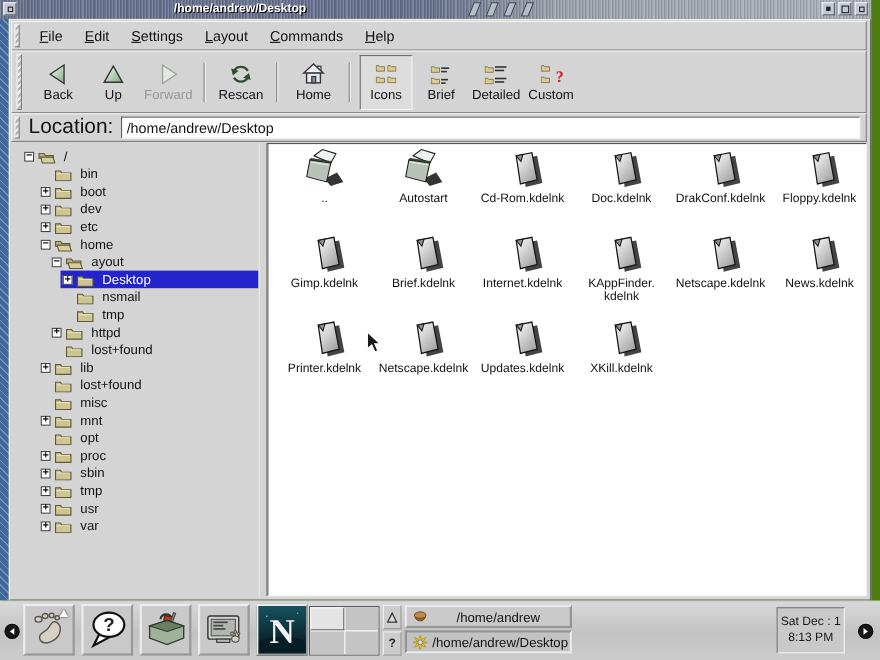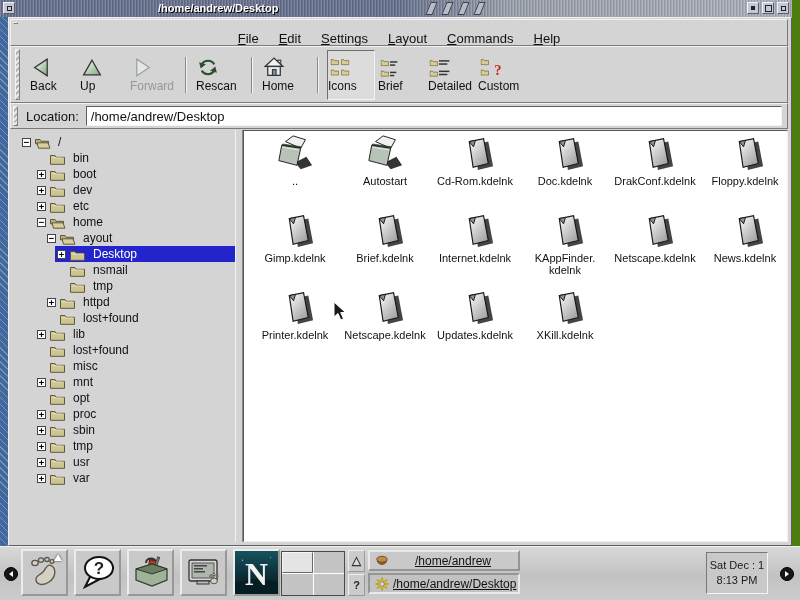--- a/index.html
+++ b/index.html
@@ -21,36 +21,36 @@
   .wbtn{position:absolute;top:2px;width:12px;height:12px;z-index:3;background:#c3c8d2;
     border:1px solid;border-color:#eef1f6 #5a5f6a #5a5f6a #eef1f6;display:flex;align-items:center;justify-content:center;}
   .g-sq-s{width:4px;height:4px;background:#222;}
   .g-sq{width:7px;height:7px;border:1px solid #222;}
   .g-sq2{width:5px;height:5px;border:1px solid #222;}
   .win-body{margin-left:8px;width:784px;height:529px;background:#d4d4d4;
     border:1px solid;border-color:#f0f0f0 #5e5e5e #5e5e5e #f0f0f0;padding:1px 3px 5px 1px;}
   
   .bar{display:flex;align-items:center;background:#d4d4d4;
     border:1px solid;border-color:#f2f2f2 #7a7a7a #7a7a7a #f2f2f2;}
-  .menubar{height:27px;flex-direction:column;}
+  .menubar{height:27px;}
   .toolbar{height:57px;padding-left:2px;}
   .locationbar{height:26px;padding-right:2px;}
   .grip{width:5px;align-self:stretch;margin:2px 8px 2px 2px;flex:none;
     border:1px solid;border-color:#f2f2f2 #808080 #808080 #f2f2f2;
     background:repeating-linear-gradient(135deg,#e9e9e9 0 2px,#b5b5b5 2px 4px);}
   .menu-item{padding:5px 10px;font-size:13px;white-space:nowrap;}
   .accel{text-decoration:underline;}
-  .tbtn{width:48px;height:50px;display:flex;flex-direction:column;justify-content:center;
+  .tbtn{width:48px;height:50px;display:flex;flex-direction:column;align-items:center;justify-content:center;
     gap:1px;margin:1px 1px;border:1px solid transparent;}
   .tbtn.pressed{border-color:#6e6e6e #f4f4f4 #f4f4f4 #6e6e6e;background:#dcdcdc;}
   .tbtn.disabled .tlabel{color:#989898;}
   .ticon{width:24px;height:23px;flex:none;}
   .tlabel{font-size:12px;line-height:13px;}
   .tsep{width:2px;height:36px;border-left:1px solid #8a8a8a;border-right:1px solid #f4f4f4;margin:0 7px;}
-  .loclabel{font-size:13px;margin-right:7px;white-space:nowrap;}
+  .loclabel{font-size:19px;margin-right:7px;white-space:nowrap;}
   .locinput{flex:1;height:20px;margin-right:3px;background:#fff;color:#111;
     border:1px solid;border-color:#5e5e5e #f4f4f4 #f4f4f4 #5e5e5e;
     font-family:"Liberation Sans",sans-serif;font-size:13px;padding:0 4px;outline:none;}
   
   .main{display:flex;height:412px;margin-top:1px;}
   .tree{width:225px;flex:none;padding-top:4px;overflow:hidden;font-size:12px;background:#d4d4d4;position:relative;}
   .splitter{width:8px;flex:none;background:#d4d4d4;border-left:1px solid #f2f2f2;border-right:1px solid #8a8a8a;}
   .iconview{flex:1;background:#fff;border:1px solid;border-color:#555 #f2f2f2 #f2f2f2 #555;
     position:relative;padding:3px 0 0 6px;overflow:hidden;}
   
@@ -90,21 +90,21 @@
     background:#ffffff;display:grid;grid-template-columns:1fr 1fr;grid-template-rows:1fr 1fr;gap:1px;}
   .pcell{background:#c4c4c4;}
   .pcell.active{background:#e4e4e4;border:1px solid;border-color:#f6f6f6 #6a6a6a #6a6a6a #f6f6f6;}
   .pmini{position:absolute;left:348px;width:17px;height:22px;background:#cccccc;border:1px outset #eeeeee;
     display:flex;align-items:center;justify-content:center;font-size:11px;font-weight:bold;color:#222;}
   .pm1{top:3px}.pm2{top:27px}
   .pmini svg{width:11px;height:11px;}
   .task{position:absolute;left:368px;width:152px;height:21px;background:#c9c9c9;border:2px outset #e9e9e9;
     display:flex;align-items:center;gap:4px;padding:0 5px;font-size:12px;white-space:nowrap;overflow:hidden;}
   .task .tkicon{width:14px;height:14px;flex:none;}
-  .task span{margin:0 auto;text-decoration:underline;}
+  .task span{margin:0 auto;}
   .task.active{border-style:inset;background:#c2c2c2;}
   .tk1{top:3px}.tk2{top:26px}
   .clock{position:absolute;left:706px;top:5px;width:62px;height:42px;background:#c9c9c9;
     border:1px solid;border-color:#777 #f4f4f4 #f4f4f4 #777;
     display:flex;flex-direction:column;align-items:center;justify-content:center;
     font-size:11px;line-height:15px;color:#1a1a1a;}
   .defs{position:absolute;width:0;height:0;overflow:hidden;}
 </style>
 </head>
 <body>

